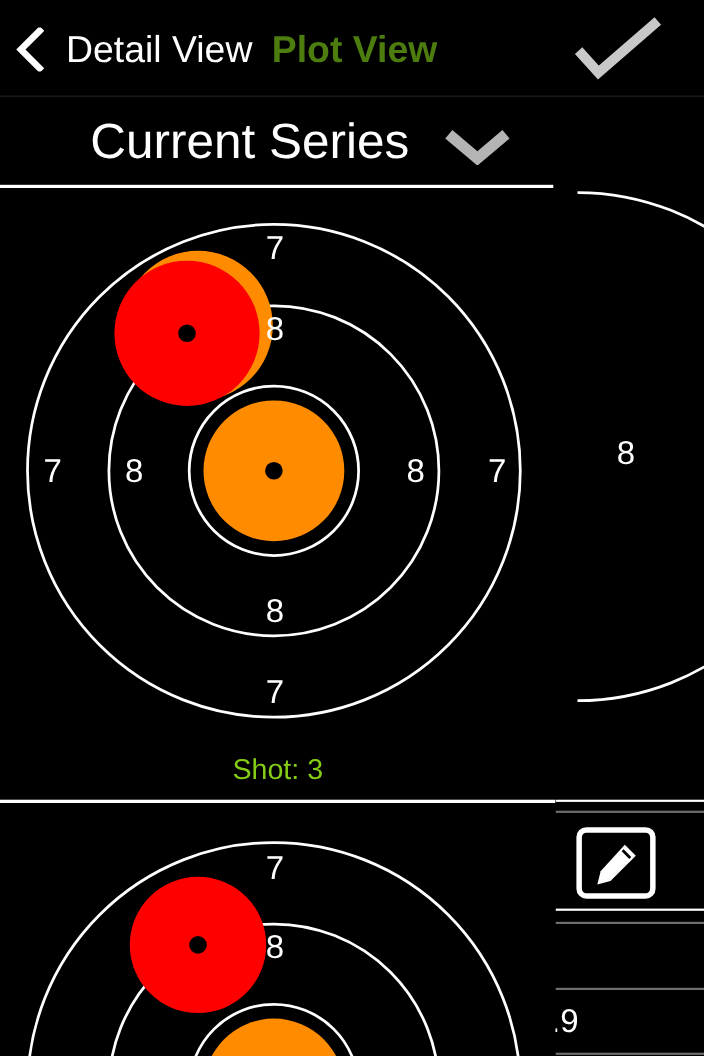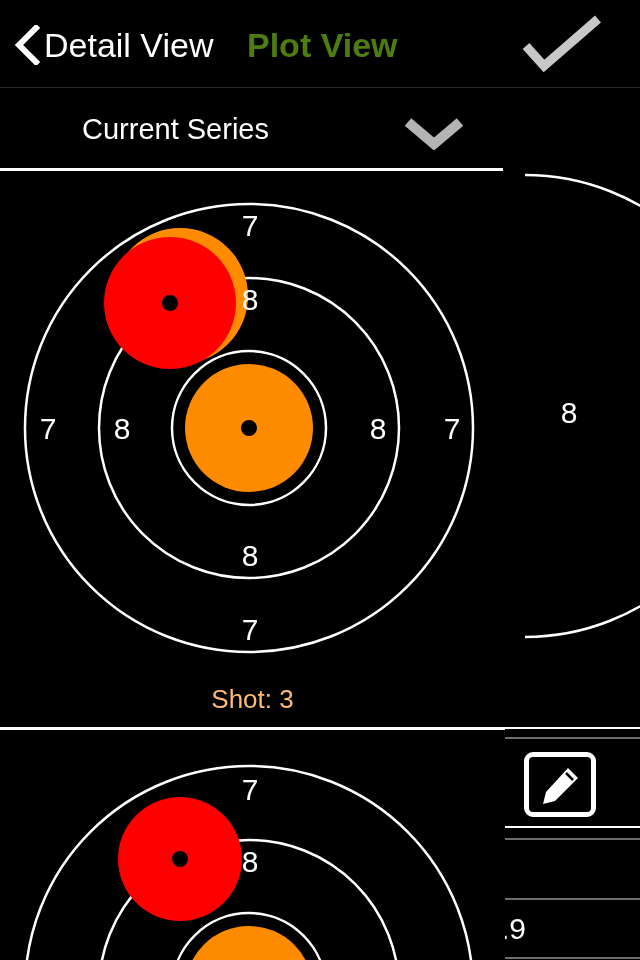--- a/index.html
+++ b/index.html
@@ -16,21 +16,21 @@
     position:absolute; left:0; top:0; width:640px; height:88px;
     background:#000;
   }
   .nav-back {
     position:absolute; left:14px; top:20px;
     display:flex; align-items:center; height:50px;
   }
   .chev-left { width:26px; height:40px; display:block; }
   .nav-back-label {
     color:#ffffff; font-size:34px; line-height:40px;
-    font-weight:400; margin-left:4px; letter-spacing:0px;
+    font-weight:400; margin-left:20px; letter-spacing:0px;
     white-space:nowrap;
   }
   .nav-title {
     position:absolute; left:247px; top:24px;
     color:#4d7c0f; font-size:34px; line-height:42px;
     font-weight:700; white-space:nowrap;
   }
   .nav-check {
     position:absolute; left:516px; top:14px;
     width:92px; height:62px;
@@ -40,21 +40,21 @@
     background:#2a2a2a;
   }
 
   
   .series-bar {
     position:absolute; left:0; top:88px; width:640px; height:82px;
     background:#000;
   }
   .series-label {
     position:absolute; left:82px; top:19px;
-    color:#ffffff; font-size:29px; line-height:44px; font-weight:400;
+    color:#ffffff; font-size:45px; line-height:44px; font-weight:400;
     white-space:nowrap;
   }
   .series-chevron {
     position:absolute; left:402px; top:28px; width:64px; height:34px;
   }
   .series-underline {
     position:absolute; left:0; top:168px; width:503px; height:3px;
     background:#ffffff;
   }
 
@@ -66,21 +66,21 @@
   .plot-cell {
     position:absolute; left:0; width:505px; background:#000;
   }
   .plot-cell-1 { top:0px;   height:559px; }
   .plot-cell-2 { top:562px; height:227px; }
 
   .target-svg { position:absolute; left:0; top:0; display:block; }
 
   .shot-label {
     position:absolute; left:0; width:505px; text-align:center;
-    color:#fdba74; font-size:26px; line-height:32px; font-weight:400;
+    color:#84cc16; font-size:26px; line-height:32px; font-weight:400;
   }
   .cell-sep {
     position:absolute; left:0; width:505px; height:3px; background:#ffffff;
   }
 
   
   .side-panel {
     position:absolute; left:505px; top:171px; width:135px; height:789px;
     background:#000; overflow:hidden;
   }

